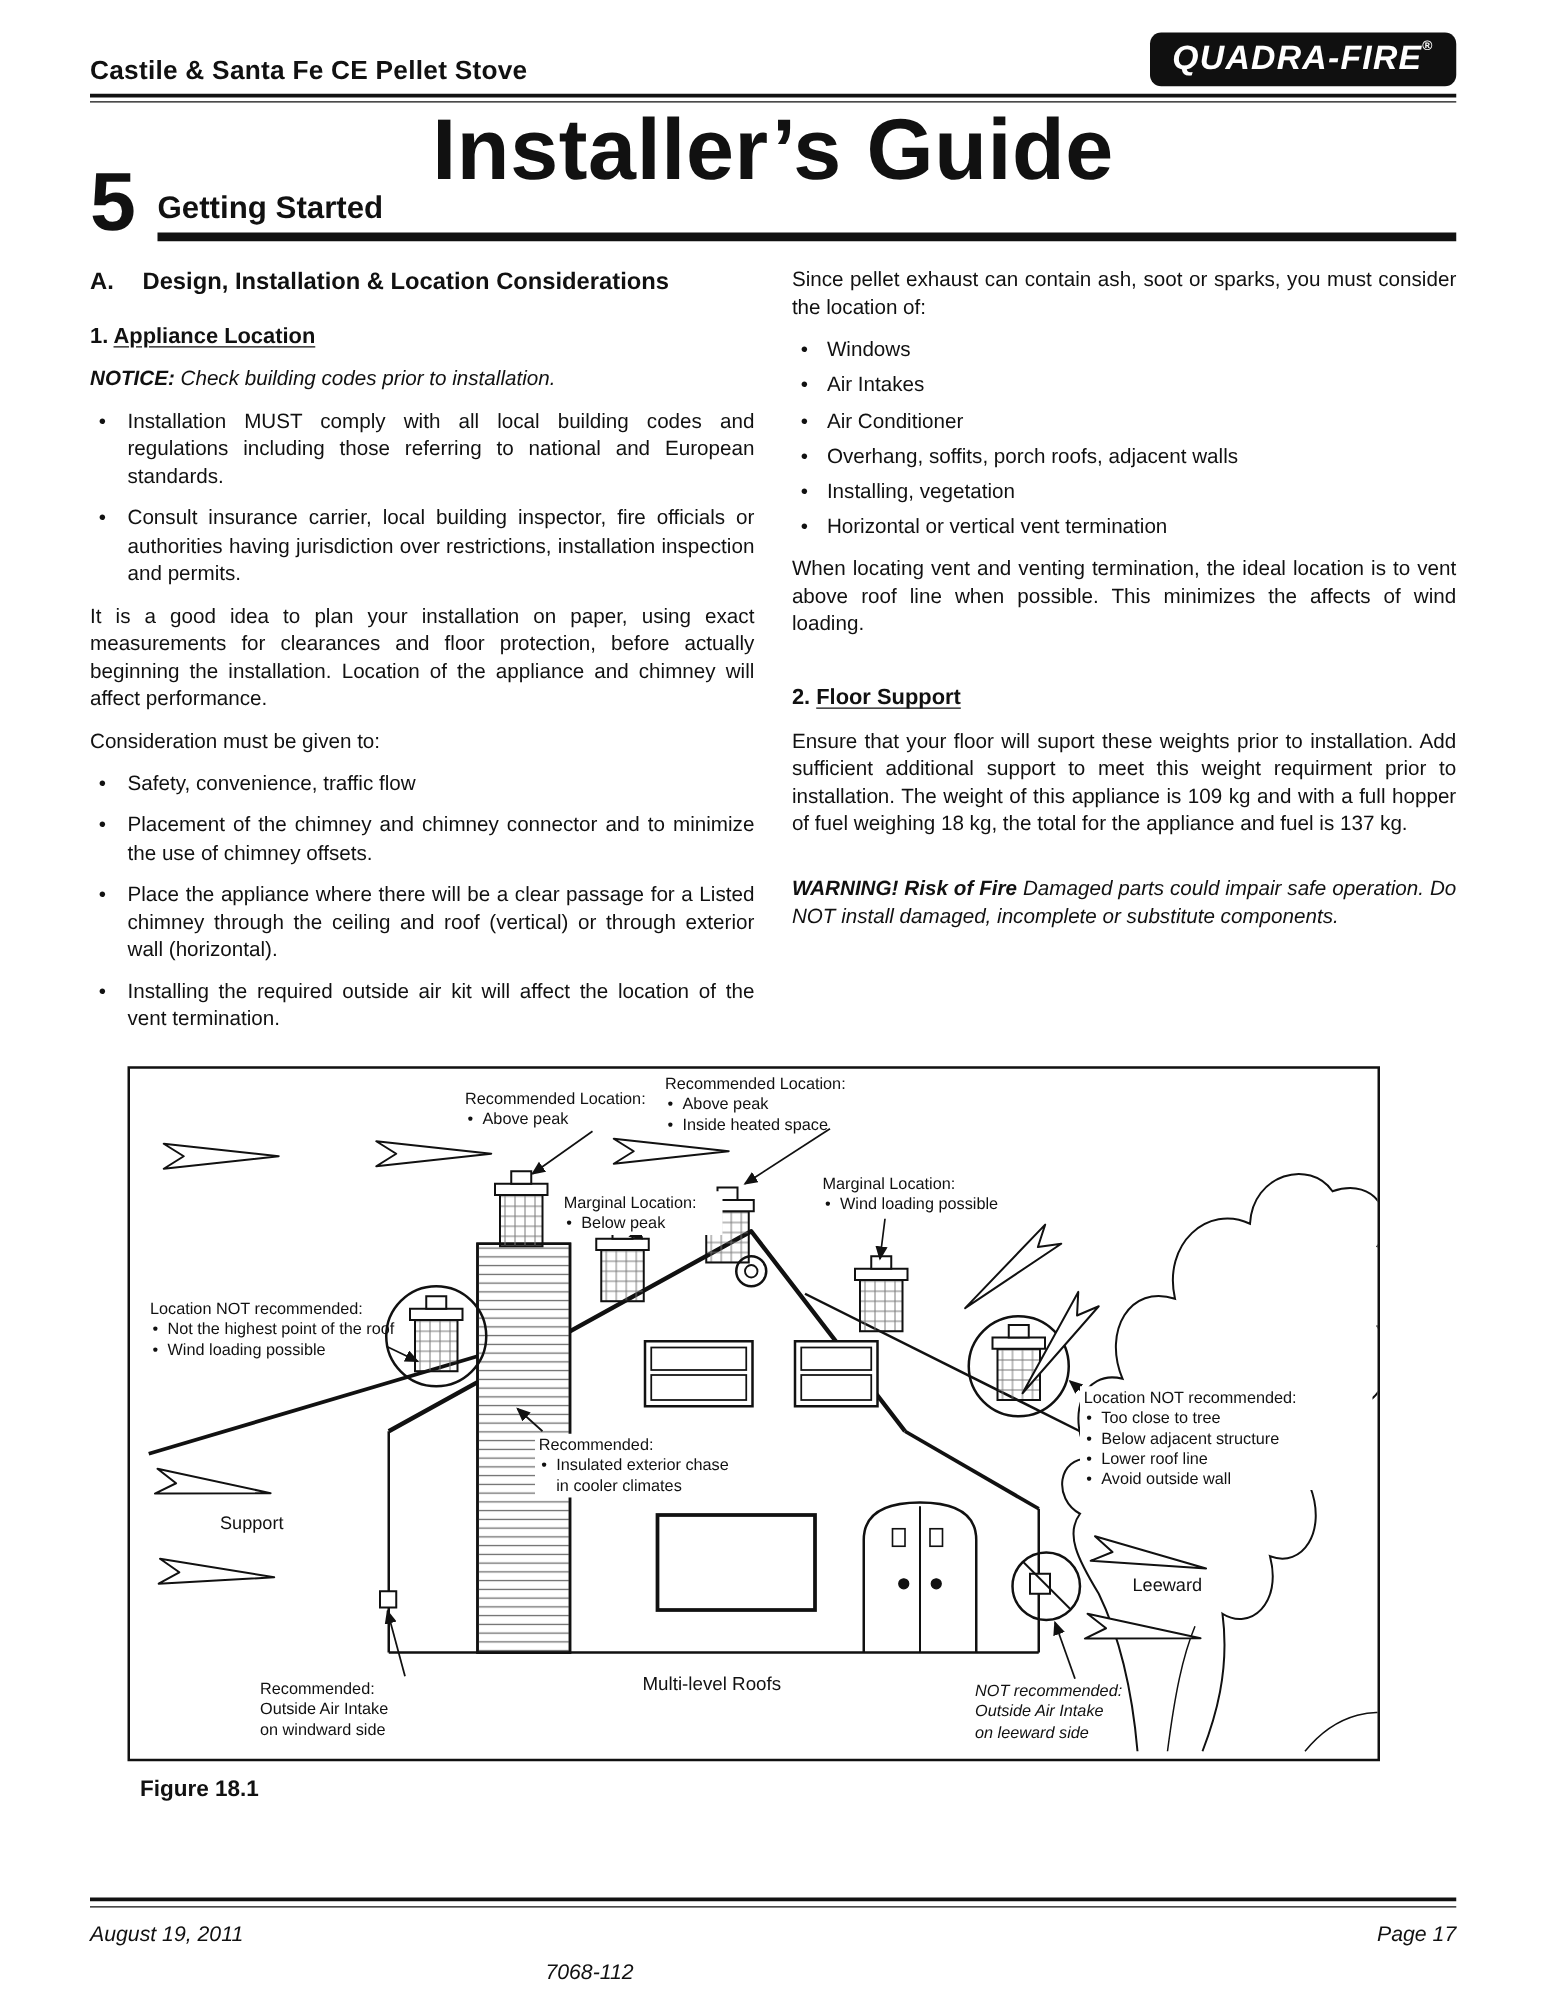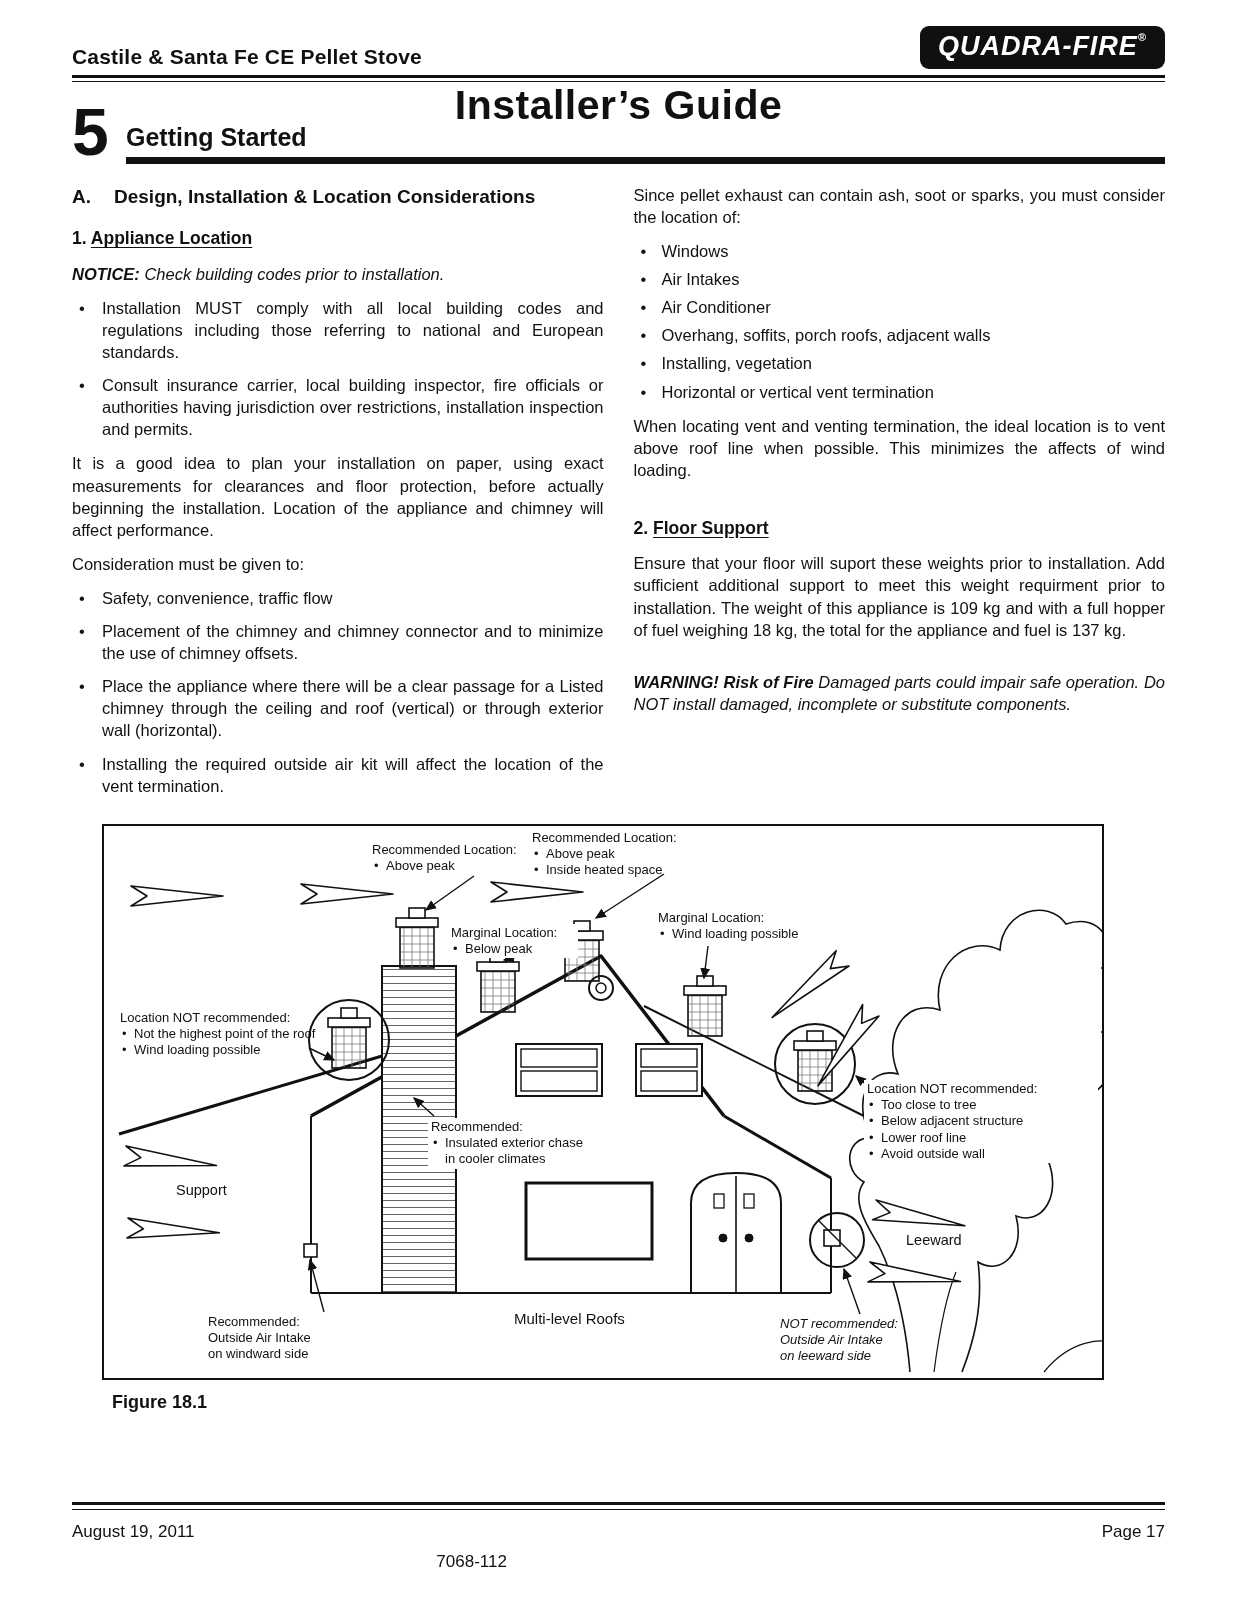--- a/index.html
+++ b/index.html
@@ -7,21 +7,21 @@
   .page{position:relative;width:1237px;height:1600px;box-sizing:border-box;padding:26px 72px 0;overflow:hidden;background:#fff;}
 
   
   .masthead{display:flex;justify-content:space-between;align-items:flex-end;}
   .doc-title{font-size:21px;font-weight:bold;padding-top:10px;letter-spacing:.2px;}
   .brand-logo{background:#101010;color:#fff;border-radius:9px;padding:5px 18px 7px;font-size:27px;font-weight:bold;font-style:italic;letter-spacing:1px;white-space:nowrap;}
   .brand-logo sup{font-size:11px;font-style:normal;vertical-align:top;}
   .rule-double{border-top:3px solid #111;border-bottom:1px solid #111;height:3px;margin-top:6px;}
 
   
-  .guide-title{text-align:center;font-size:41px;font-weight:bold;letter-spacing:.5px;margin-top:2px;line-height:1.05;}
+  .guide-title{text-align:center;font-size:69px;font-weight:bold;letter-spacing:.5px;margin-top:2px;line-height:1.05;}
   .section-row{display:flex;margin-top:-26px;}
   .sec-num{font-size:66px;font-weight:bold;line-height:.95;width:50px;flex:0 0 auto;}
   .sec-body{flex:1;margin-left:4px;display:flex;flex-direction:column;justify-content:flex-end;}
   .sec-title{font-size:25px;font-weight:bold;margin-bottom:5px;}
   .sec-bar{height:7px;background:#111;}
 
   
   .cols{display:flex;gap:30px;margin-top:18px;}
   .col{flex:1;font-size:16.5px;line-height:1.34;text-align:justify;}
   .h-a{display:flex;font-size:19px;font-weight:bold;text-align:left;margin:2px 0 16px;}
@@ -45,21 +45,21 @@
   .figure svg{position:absolute;left:0;top:0;}
   .fig-label{position:absolute;font-size:13px;line-height:1.25;text-align:left;}
   .fig-label ul{list-style:none;margin:0;padding:0;}
   .fig-label li{position:relative;padding-left:14px;}
   .fig-label li::before{content:"\2022";position:absolute;left:2px;}
   .fig-label.boxed{background:#fff;padding:1px 3px;}
   .dir-label{position:absolute;font-size:14.5px;}
   .fig-caption{font-weight:bold;font-size:18px;margin:12px 0 0 10px;}
 
   
-  .footer{position:absolute;left:72px;right:72px;bottom:28px;}
+  .footer{position:absolute;left:72px;right:72px;bottom:12px;font-style:italic;}
   .footer-rule{border-top:3px solid #111;border-bottom:1px solid #111;height:4px;margin-bottom:12px;}
   .footer-row{display:flex;font-size:17px;}
   .footer-row .f-left{flex:1;text-align:left;}
   .footer-row .f-center{flex:1;text-align:left;margin-top:30px;}
   .footer-row .f-right{flex:1;text-align:right;}
 </style>
 </head>
 <body>
 
 <div class="page">

